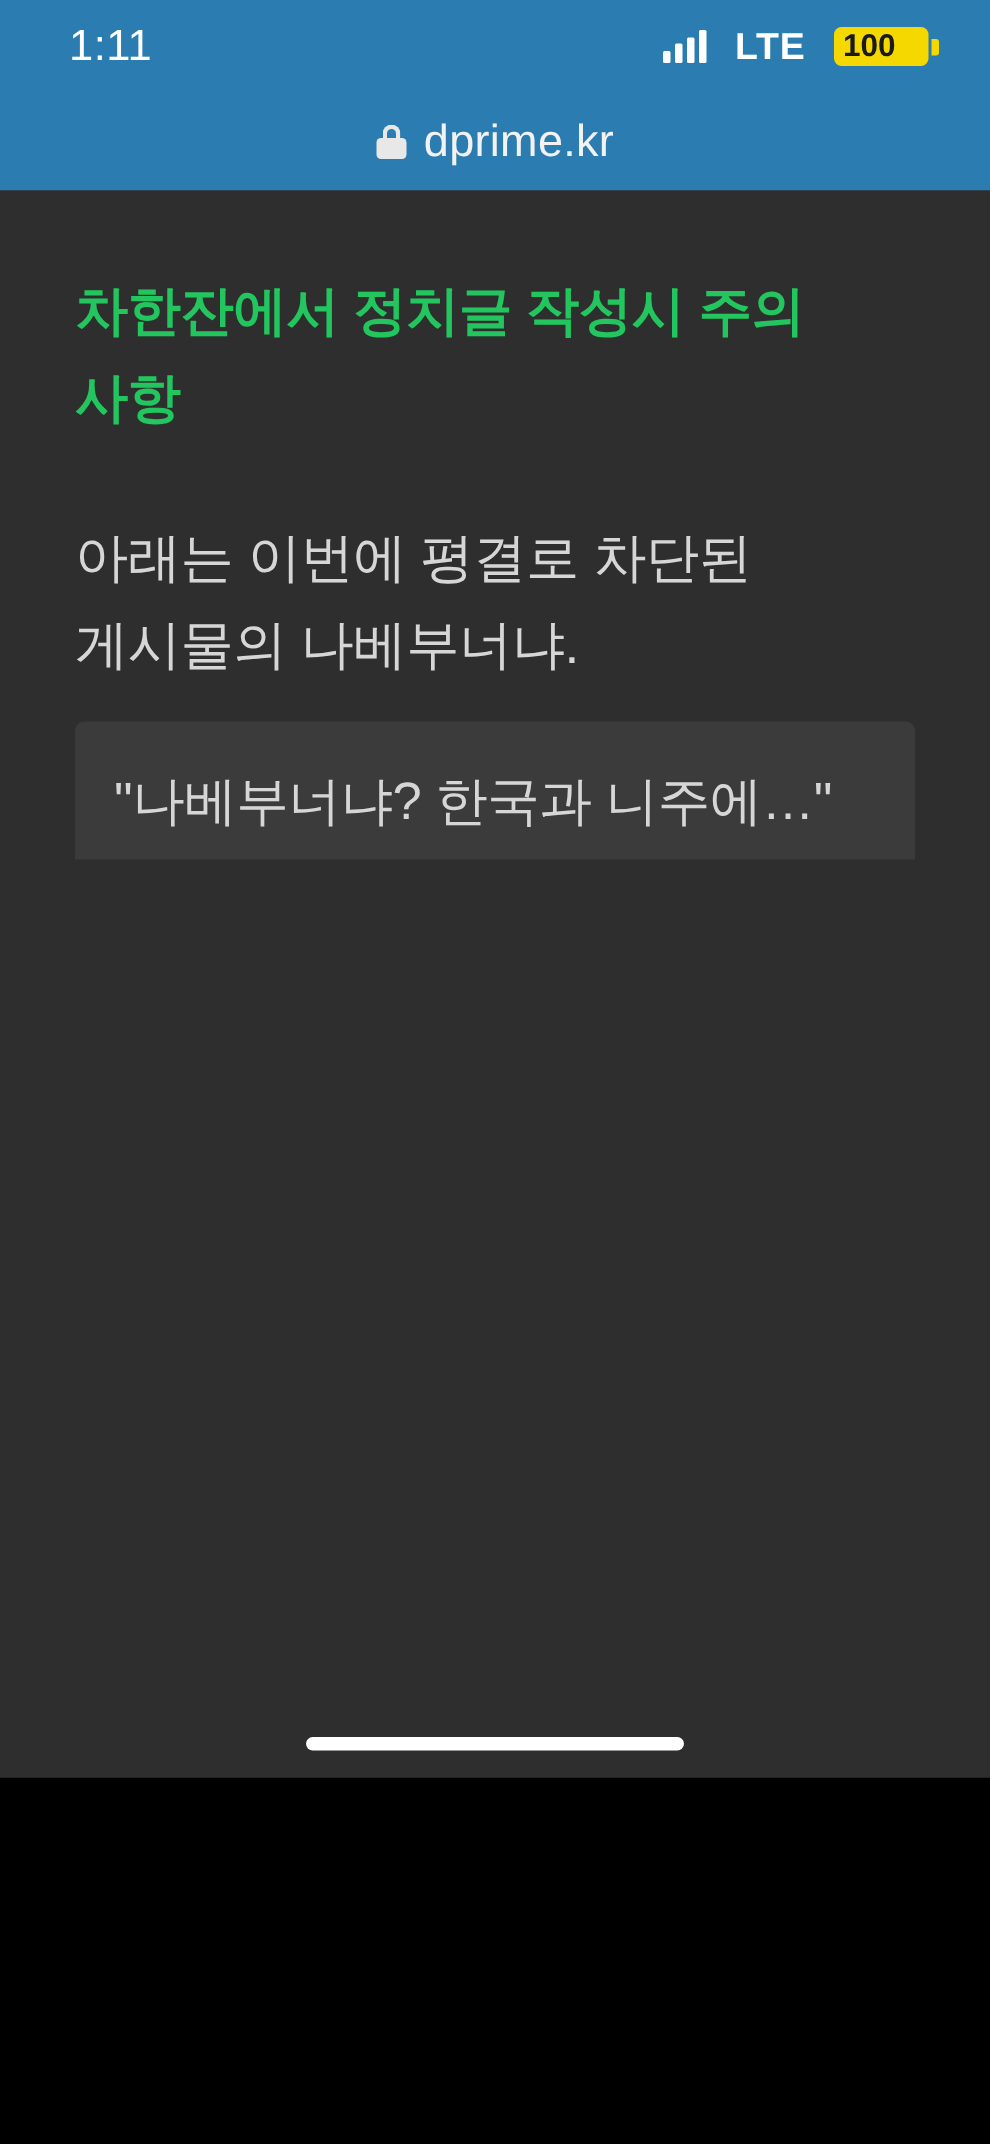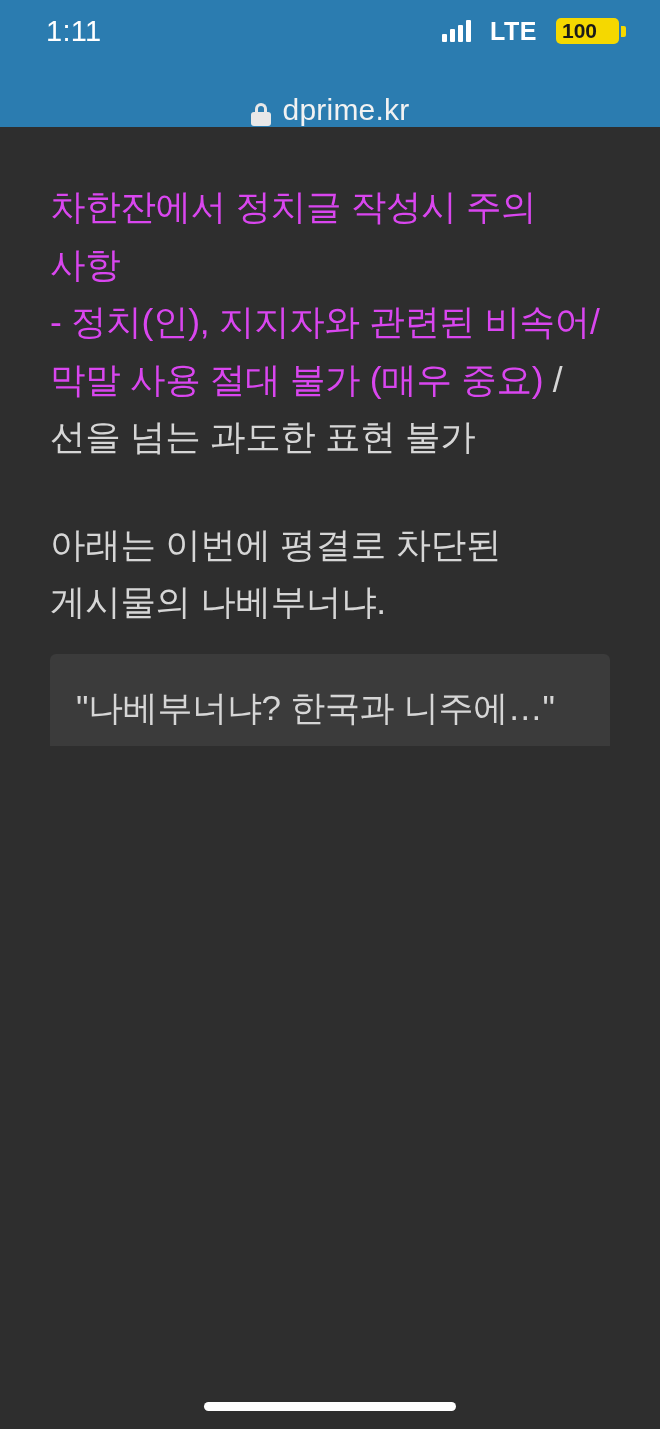--- a/index.html
+++ b/index.html
@@ -6,21 +6,21 @@
   html, body {
     width: 660px;
     height: 1429px;
     background: #000;
     font-family: "Liberation Sans", "DejaVu Sans", sans-serif;
     overflow: hidden;
   }
   .phone {
     position: relative;
     width: 660px;
-    height: 1429px;
+    height: 1185px;
     background: #2e2e2e;
     display: flex;
     flex-direction: column;
   }
 
   
   .browser-chrome {
     background: #2b7cb0;
     width: 100%;
     height: 127px;
@@ -85,21 +85,21 @@
   .battery-tip {
     width: 5px;
     height: 11px;
     background: #f5d800;
     border-radius: 0 2px 2px 0;
     margin-left: 2px;
   }
   .url-bar {
     height: 65px;
     display: flex;
-    align-items: flex-end;
+    align-items: center;
     justify-content: center;
     gap: 12px;
   }
   .lock-icon {
     width: 20px;
     height: 24px;
     position: relative;
     display: inline-block;
   }
   .lock-icon .shackle {
@@ -139,22 +139,22 @@
     color: #d6d6d6;
     font-size: 35.5px;
     line-height: 1.62;
     letter-spacing: -0.3px;
     word-break: keep-all;
   }
   .post-body p {
     margin: 0 0 0 0;
   }
   .post-body .b {
-    font-weight: 400;
-    color: #d946ef;
+    font-weight: 700;
+    color: #22c55e;
   }
   .spacer {
     height: 50px;
   }
   .quote-box {
     margin-top: 22px;
     background: #3b3b3b;
     border-radius: 6px 6px 0 0;
     padding: 26px 26px 10px 26px;
     color: #d6d6d6;
@@ -211,21 +211,20 @@
       <span class="url-text">dprime.kr</span>
     </div>
 
   </div>
 
   <div class="page">
     <div class="post-body">
 
       <p class="b">차한잔에서 정치글 작성시 주의 사항</p>
 
-      <p><span class="b">- 정치(인), 지지자와 관련된 비속어/막말 사용 절대 불가 (매우 중요)</span><span> / 선을 넘는 과도한 표현 불가</span></p>
 
 
 
 
 
       <div class="spacer"></div>
 
       <p>아래는 이번에 평결로 차단된 게시물의 나베부너냐.</p>
 
       <div class="quote-box">

